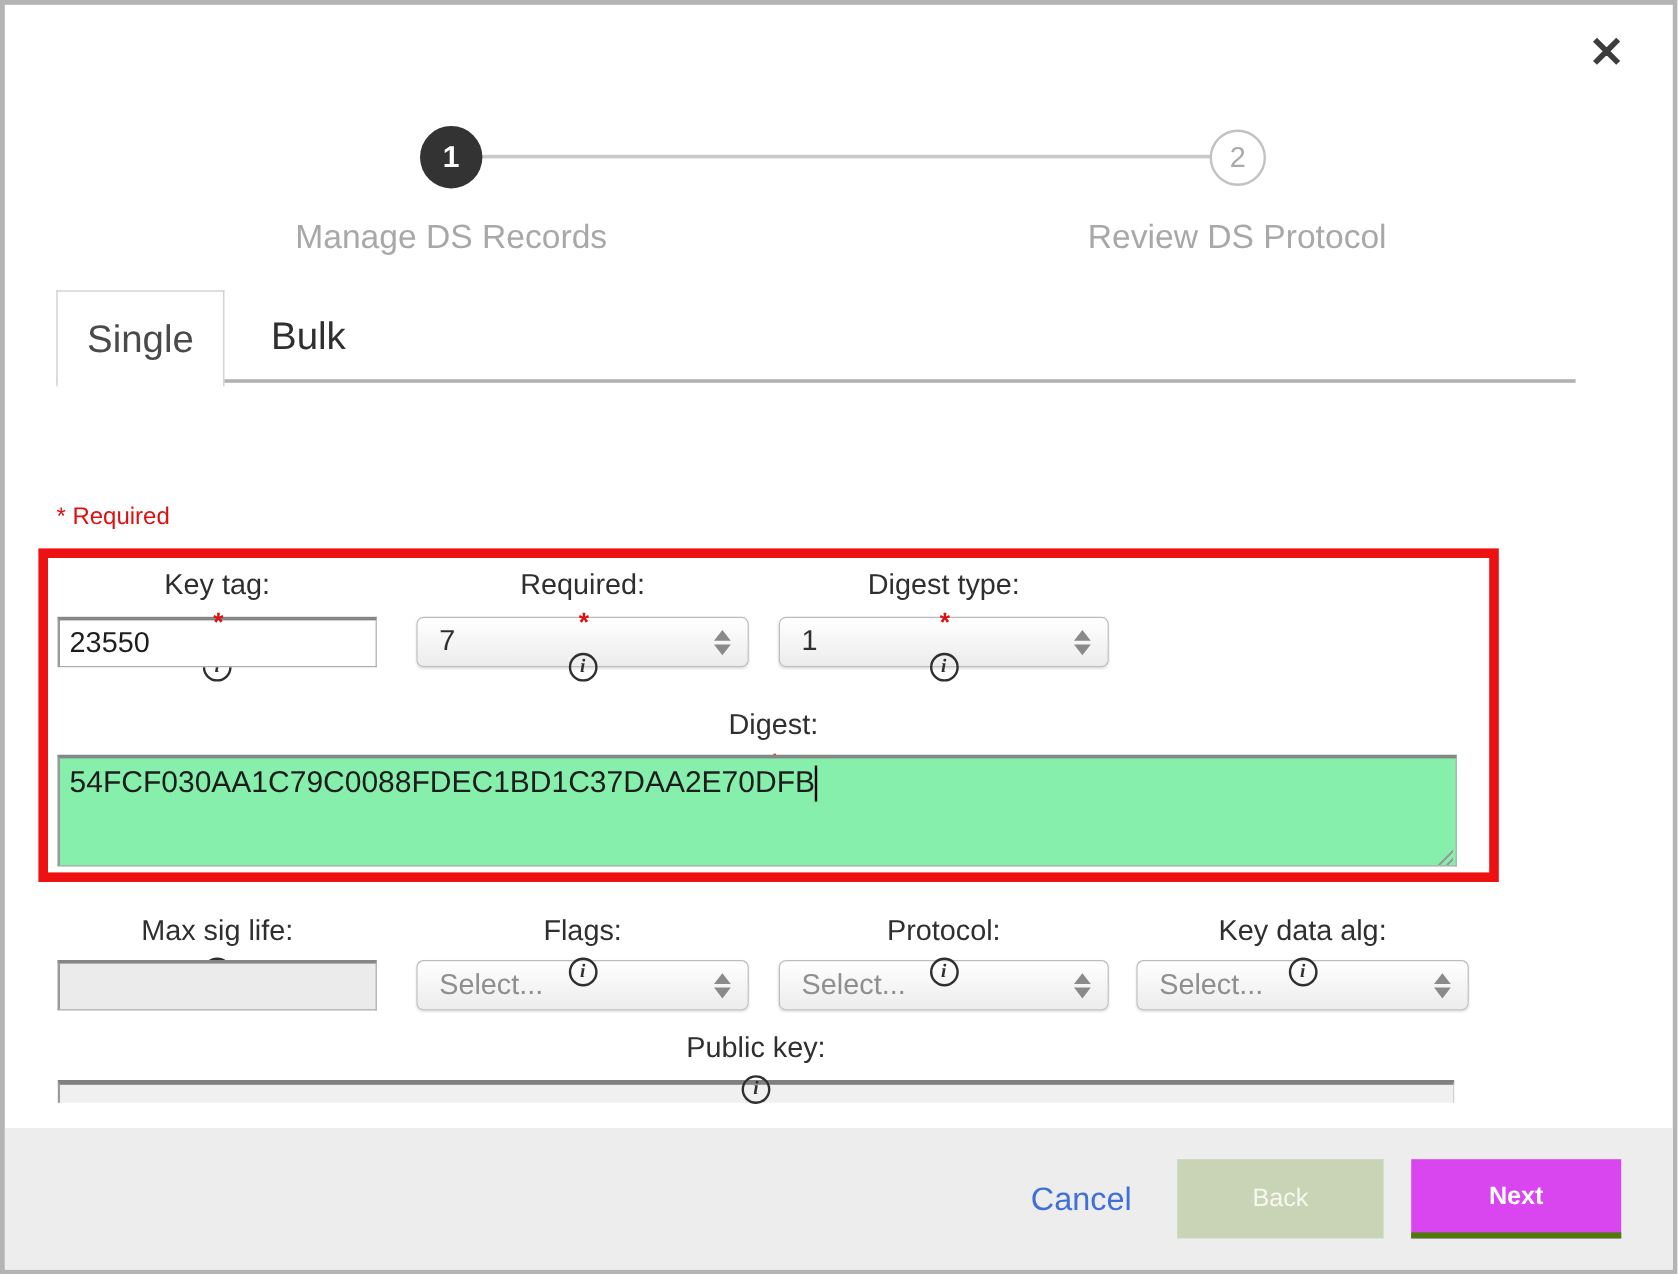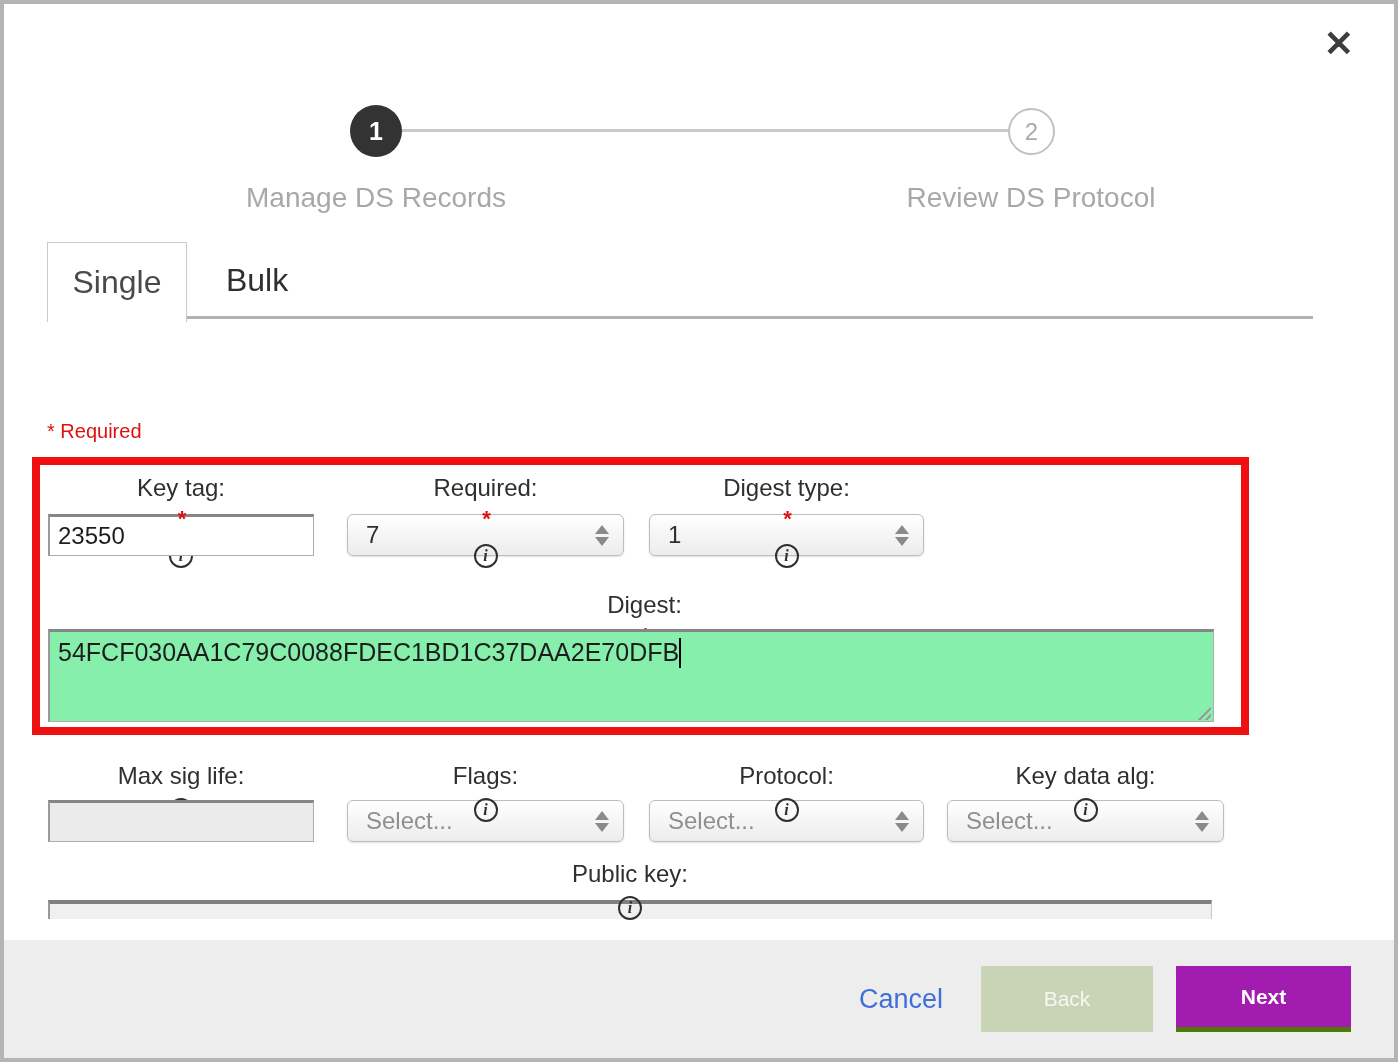--- a/index.html
+++ b/index.html
@@ -98,21 +98,21 @@
   .pubkey-area { width:1164px; height:46px; border-top:4px solid #808080; border-left:2px solid #9a9a9a; border-right:1px solid #c9c9c9; background:#f0f0f0; }
 
   
   .footer {
     position:absolute; left:0; right:0; bottom:0; height:118px; background:#ededed;
     display:flex; align-items:center; justify-content:flex-end; padding-right:43px;
   }
   .cancel-link { color:#3f6fd8; font-size:27px; cursor:pointer; margin-right:38px; }
   .btn { height:66px; border:none; font-size:21px; font-family:"Liberation Sans", sans-serif; cursor:pointer; }
   .btn-back { width:172px; background:#c9d4b6; color:#f6f8f0; margin-right:23px; }
-  .btn-next { width:175px; background:#a21caf; border-bottom:5px solid #4f7a09; color:#fff; font-weight:bold; }
+  .btn-next { width:175px; background:#d946ef; border-bottom:5px solid #4f7a09; color:#fff; font-weight:bold; }
 </style>
 </head>
 <body>
 
 <div class="modal">
 
   <div class="close-btn">✕</div>
 
   <div class="step-line"></div>
   <div class="step-circle active">1</div>

